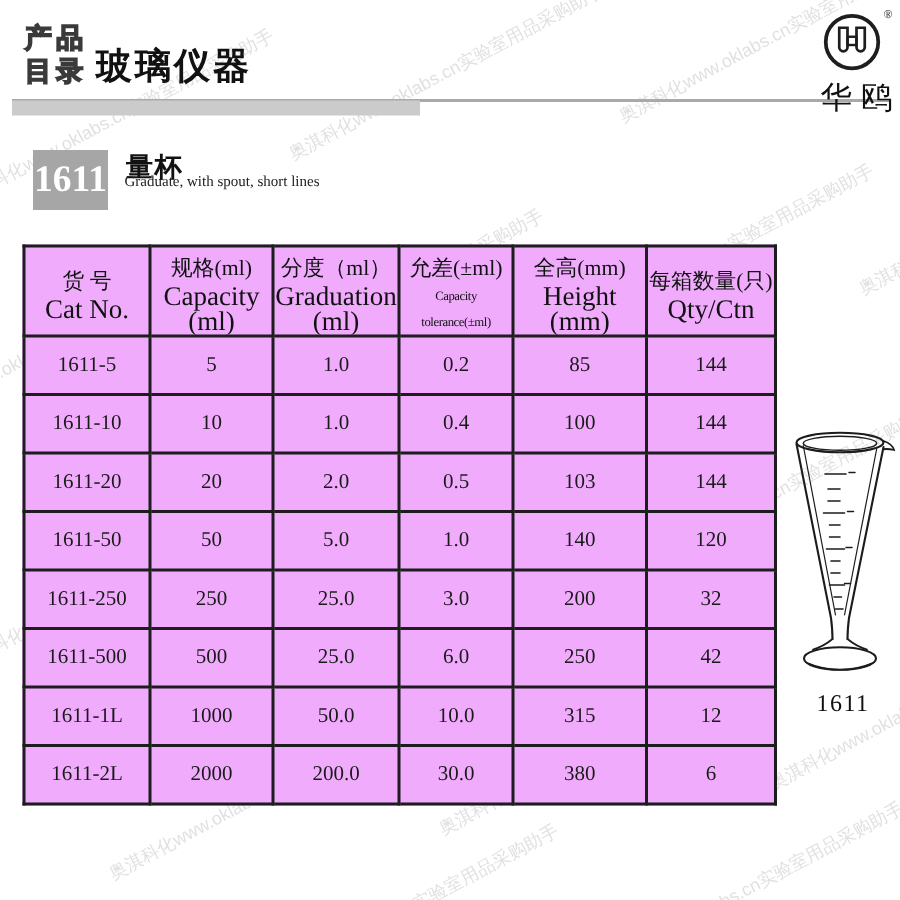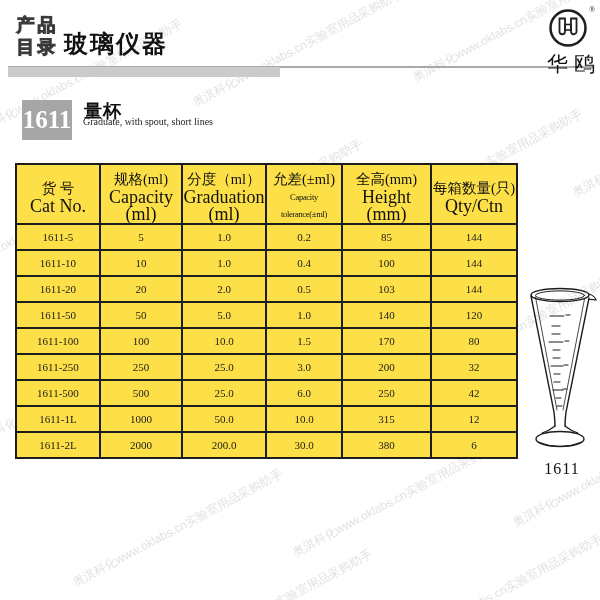--- a/index.html
+++ b/index.html
@@ -81,35 +81,35 @@
   }
   .section-title-en {
     position:absolute; left:83px; top:116px;
     font-size:10px; color:#222; z-index:2;
   }
 
   
   .spec-table {
     position:absolute; left:15px; top:163px; width:501px; z-index:2;
     border-collapse:collapse; table-layout:fixed;
-    background:#fde047;
+    background:#f0abfc;
   }
   .spec-table col.c1 { width:84px; }
   .spec-table col.c2 { width:82px; }
   .spec-table col.c3 { width:84px; }
   .spec-table col.c4 { width:76px; }
   .spec-table col.c5 { width:89px; }
   .spec-table col.c6 { width:86px; }
   .spec-table th, .spec-table td {
     border:2px solid #1d1d1d;
     text-align:center; vertical-align:middle;
     padding:0; overflow:hidden;
   }
   .spec-table th { height:56px; font-weight:normal; }
-  .spec-table td { height:26px; font-size:11px; color:#1a1a1a; }
+  .spec-table td { height:39px; font-size:14px; color:#1a1a1a; }
   .th-cn { display:block; font-size:14.5px; line-height:20px; padding-top:4px; color:#111; }
   .th-en { display:block; font-size:18px; line-height:17px; color:#111; }
   .th-en-small { font-size:8.5px; letter-spacing:-0.3px; }
 
   
   .product-figure { position:absolute; left:512px; top:282px; width:100px; z-index:2; text-align:center; }
   .product-label { font-size:16px; color:#111; margin-top:2px; letter-spacing:1px; }
 </style>
 </head>
 <body>
@@ -227,28 +227,20 @@
       </tr>
       <tr>
         <td>1611-50</td>
         <td>50</td>
         <td>5.0</td>
         <td>1.0</td>
         <td>140</td>
         <td>120</td>
       </tr>
       <tr>
-        <td>1611-100</td>
-        <td>100</td>
-        <td>10.0</td>
-        <td>1.5</td>
-        <td>170</td>
-        <td>80</td>
-      </tr>
-      <tr>
         <td>1611-250</td>
         <td>250</td>
         <td>25.0</td>
         <td>3.0</td>
         <td>200</td>
         <td>32</td>
       </tr>
       <tr>
         <td>1611-500</td>
         <td>500</td>

